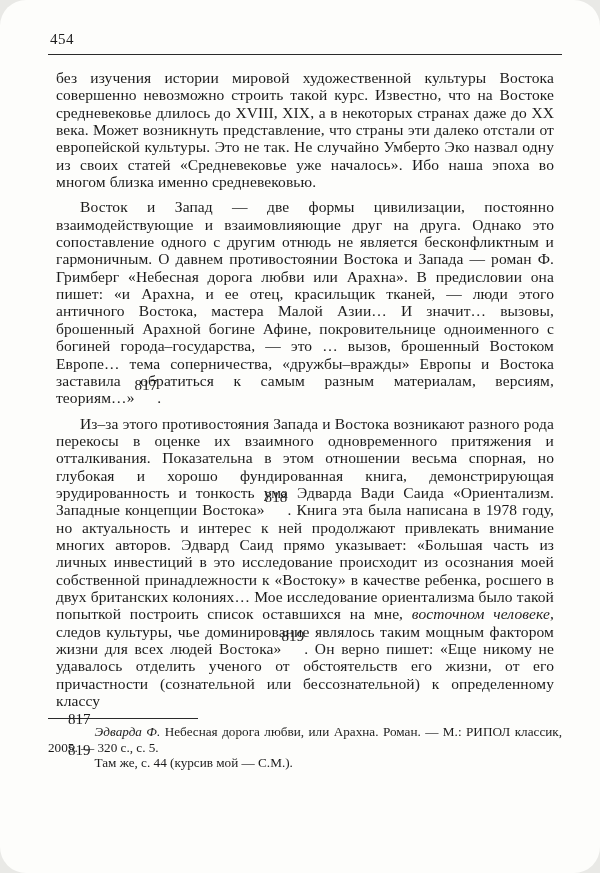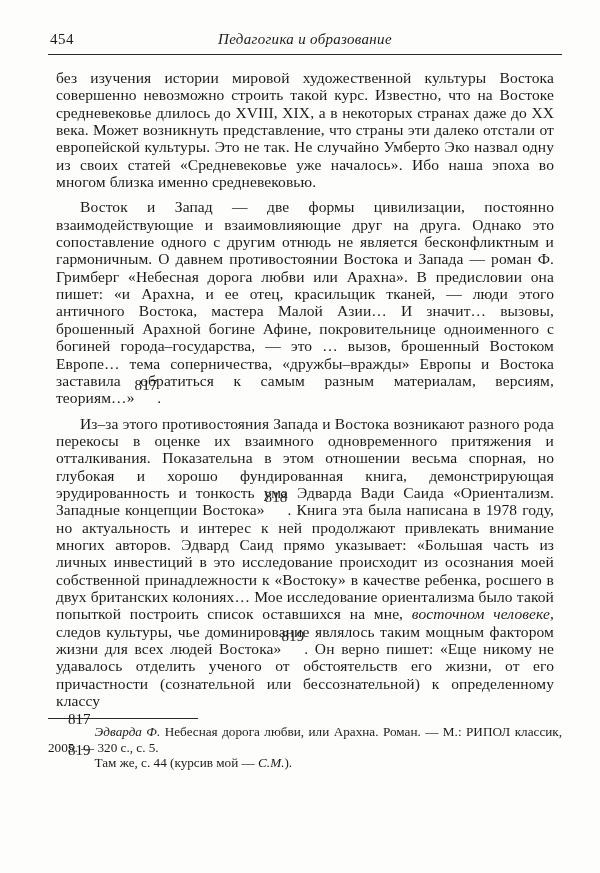--- a/index.html
+++ b/index.html
@@ -11,20 +11,21 @@
     position: relative;
     width: 600px;
     height: 873px;
     margin: 0 auto;
     background: #fdfdfb;
     box-sizing: border-box;
     padding: 30px 38px 24px 48px;
     font-family: "Liberation Serif", "DejaVu Serif", serif;
     color: #1b1b1b;
     overflow: hidden;
+    border-radius: 26px;
   }
   .header {
     position: relative;
     text-align: center;
     font-size: 15px;
     line-height: 18px;
     height: 18px;
   }
   .page-num {
     position: absolute;
@@ -75,31 +76,30 @@
     margin-right: 4px;
   }
 </style>
 </head>
 <body>
 
 <div class="page">
 
   <div class="header">
     <span class="page-num">454</span>
-    <span class="running-title">Педагогика и образование</span>
   </div>
 
   <hr class="header-rule">
 
   <div class="body-text">
       <p class="para"><span>без изучения истории мировой художественной культуры Востока совершенно невозможно строить такой курс. Известно, что на Востоке средневековье длилось до XVIII, XIX, а в некоторых странах даже до XX века. Может возникнуть представление, что страны эти далеко отстали от европейской культуры. Это не так. Не случайно Умберто Эко назвал одну из своих статей «Средневековье уже началось». Ибо наша эпоха во многом близка именно средневековью.</span></p>
       <p class="para indent"><span>Восток и Запад — две формы цивилизации, постоянно взаимодействующие и взаимовлияющие друг на друга. Однако это сопоставление одного с другим отнюдь не является бесконфликтным и гармоничным. О давнем противостоянии Востока и Запада — роман Ф. Гримберг «Небесная дорога любви или Арахна». В предисловии она пишет: «и Арахна, и ее отец, красильщик тканей, — люди этого античного Востока, мастера Малой Азии… И значит… вызовы, брошенный Арахной богине Афине, покровительнице одноименного с богиней города–государства, — это … вызов, брошенный Востоком Европе… тема соперничества, «дружбы–вражды» Европы и Востока заставила обратиться к самым разным материалам, версиям, теориям…»</span><sup>817</sup><span>.</span></p>
       <p class="para indent"><span>Из–за этого противостояния Запада и Востока возникают разного рода перекосы в оценке их взаимного одновременного притяжения и отталкивания. Показательна в этом отношении весьма спорная, но глубокая и хорошо фундированная книга, демонстрирующая эрудированность и тонкость ума Эдварда Вади Саида «Ориентализм. Западные концепции Востока»</span><sup>818</sup><span>. Книга эта была написана в 1978 году, но актуальность и интерес к ней продолжают привлекать внимание многих авторов. Эдвард Саид прямо указывает: «Большая часть из личных инвестиций в это исследование происходит из осознания моей собственной принадлежности к «Востоку» в качестве ребенка, росшего в двух британских колониях… Мое исследование ориентализма было такой попыткой построить список оставшихся на мне, </span><span style="font-style: italic;">восточном человеке</span><span>, следов культуры, чье доминирование являлось таким мощным фактором жизни для всех людей Востока»</span><sup>819</sup><span>. Он верно пишет: «Еще никому не удавалось отделить ученого от обстоятельств его жизни, от его причастности (сознательной или бессознательной) к определенному классу</span></p>
     </div>
 
   <hr class="footnote-rule">
 
   <div class="footnotes">
       <p class="footnote"><sup class="fn-marker">817</sup><span style="font-style: italic;">Эдварда Ф.</span><span> Небесная дорога любви, или Арахна. Роман. — М.: РИПОЛ классик, 2005. — 320 с., с. 5.</span></p>
-      <p class="footnote"><sup class="fn-marker">819</sup><span>Там же, с. 44 (курсив мой — </span><span style="font-style: italic;">С.М.</span><span>).</span></p>
+      <p class="footnote"><sup class="fn-marker">819</sup><span>Там же, с. 44 (курсив мой — </span><span style="">С.М.</span><span>).</span></p>
     </div>
 
 </div>
 
 </body></html>

